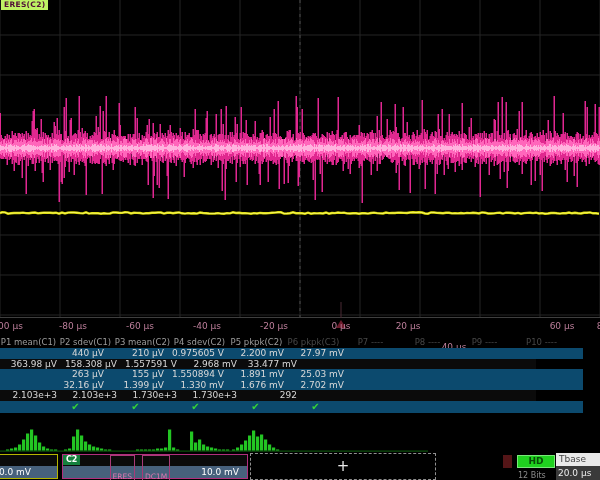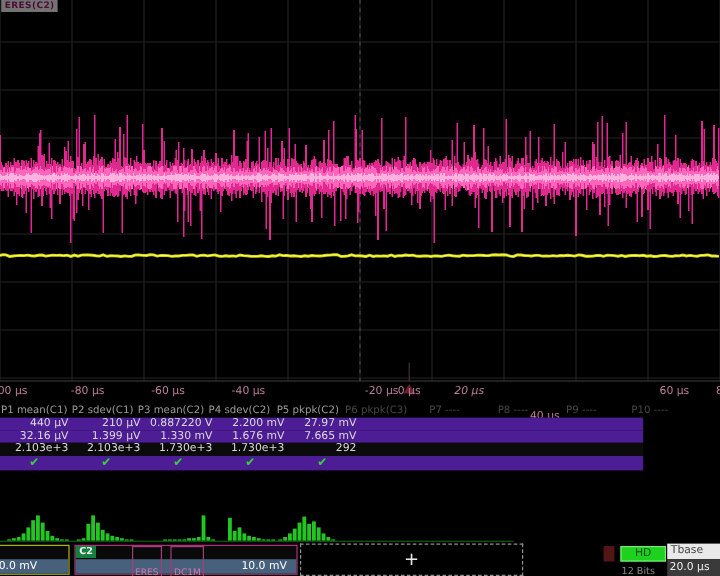--- a/index.html
+++ b/index.html
@@ -2,37 +2,37 @@
 <html><head>
 <meta charset="utf-8">
 <style>
   html,body{margin:0;padding:0;background:#000;}
   body{width:600px;height:480px;overflow:hidden;font-family:"DejaVu Sans",sans-serif;}
   .screen{position:relative;width:600px;height:480px;background:#000;overflow:hidden;}
   .layer{position:absolute;left:0;top:0;}
 
   
   .annotation{position:absolute;left:1px;top:0;height:10px;line-height:10px;
-    padding:0 3px;font-size:7.5px;font-weight:bold;background:#737373;color:#4f0c36;
+    padding:0 3px;font-size:7.5px;font-weight:bold;background:#bef264;color:#4f0c36;
     letter-spacing:.3px;white-space:nowrap;}
 
   
   .axis-row{position:absolute;left:0;top:318px;width:600px;height:16px;}
   .axlab{position:absolute;top:3px;transform:translateX(-50%);font-size:9px;
     color:#bd7f9b;white-space:nowrap;}
   .trig{position:absolute;left:336px;top:2px;width:0;height:0;
     border-left:5px solid transparent;border-right:5px solid transparent;
     border-bottom:8px solid #6e1d2e;}
 
   
   .ptable{position:absolute;left:0;top:336px;width:600px;}
   .prow{display:flex;width:536px;height:10.5px;line-height:10.5px;}
   .prow.head{height:12px;line-height:12px;}
   .prow.stat{height:12px;line-height:12px;}
-  .stripe1{background:#4c1d95;}
+  .stripe1{background:#0c4a6e;padding-left:47px;}
   .stripe0{background:#0b0b0b;}
   .pcell{flex:none;width:57px;font-size:9px;color:#d9d9d9;text-align:right;
     padding-right:3px;white-space:nowrap;overflow:hidden;}
   .head .pcell{font-size:8.5px;color:#9c9c9c;text-align:center;padding-right:0;}
   .head .pcell.dim{color:#474747;}
   .stat .pcell{color:#36d436;text-align:center;font-size:10px;}
 
   
   .descbox{position:absolute;top:454px;height:25px;box-sizing:border-box;}
   .c1box{left:-70px;width:128px;border:1px solid #b5b500;background:#0a0a0a;}
@@ -45,21 +45,21 @@
   .chip.c2{background:#15803d;color:#fff;}
   .badge{display:inline-block;vertical-align:top;height:9px;line-height:9px;
     padding:16px 2px;font-size:7.5px;border:1px solid;}
   .badge.pink{border-color:#a83a78;color:#d977ae;}
   .addbox{position:absolute;left:250px;top:453px;width:186px;height:27px;
     box-sizing:border-box;border:1px dashed #909090;color:#e8e8e8;
     text-align:center;font-size:15px;line-height:25px;}
   .sliver{position:absolute;left:503px;top:455px;width:9px;height:13px;background:#541517;}
   .hdbtn{position:absolute;left:517px;top:455px;width:38px;height:13px;
     background:#1fd11f;border:1px solid #79e879;box-sizing:border-box;
-    color:#084a08;font-size:9px;font-weight:normal;text-align:center;line-height:11px;}
+    color:#084a08;font-size:9px;font-weight:bold;text-align:center;line-height:11px;}
   .hdbits{position:absolute;left:518px;top:471px;font-size:8px;color:#8a8a8a;white-space:nowrap;}
   .tbasebox{position:absolute;left:556px;top:453px;width:80px;height:27px;}
   .tbhead{height:13px;line-height:13px;background:#e9e9e9;color:#444;font-size:9px;
     padding-left:3px;white-space:nowrap;}
   .tbval{height:14px;line-height:14px;background:#3a3a3a;color:#eee;font-size:9px;
     padding-left:2px;white-space:nowrap;}
 </style>
 </head>
 <body>
 
@@ -104,23 +104,23 @@
     </svg>
 
   <div class="annotation">ERES(C2)</div>
 
   <div class="axis-row" id="axis-row">
     <div class="trig"></div>
   <span class="axlab" style="left: 6px;">-100 µs</span>
       <span class="axlab" style="left: 73px;">-80 µs</span>
       <span class="axlab" style="left: 140px;">-60 µs</span>
       <span class="axlab" style="left: 207px;">-40 µs</span>
-      <span class="axlab" style="left: 274px; margin-left: 44px;">-20 µs</span>
+      <span class="axlab" style="left: 274px;">-20 µs</span>
       <span class="axlab" style="left: 341px;">0 µs</span>
-      <span class="axlab" style="left: 391px; font-style: italic;">20 µs</span>
+      <span class="axlab" style="left: 408px;">20 µs</span>
       <span class="axlab" style="left: 454px; margin-top: 21px;">40 µs</span>
       <span class="axlab" style="left: 562px;">60 µs</span>
       <span class="axlab" style="left: 609px;">80 µs</span>
     </div>
 
   <div class="ptable" id="ptable">
       <div class="prow head">
         <span class="pcell">P1 mean(C1)</span>
         <span class="pcell">P2 sdev(C1)</span>
         <span class="pcell">P3 mean(C2)</span>
@@ -128,35 +128,59 @@
         <span class="pcell">P5 pkpk(C2)</span>
         <span class="pcell dim">P6 pkpk(C3)</span>
         <span class="pcell dim">P7 ----</span>
         <span class="pcell dim">P8 ----</span>
         <span class="pcell dim">P9 ----</span>
         <span class="pcell dim">P10 ----</span>
       </div>
       <div class="prow stripe1">
         <span class="pcell">440 µV</span>
         <span class="pcell">210 µV</span>
-        <span class="pcell">0.887220 V</span>
+        <span class="pcell">0.975605 V</span>
         <span class="pcell">2.200 mV</span>
         <span class="pcell">27.97 mV</span>
+        <span class="pcell"></span>
+        <span class="pcell"></span>
+        <span class="pcell"></span>
+        <span class="pcell"></span>
+        <span class="pcell"></span>
+      </div>
+      <div class="prow stripe0">
+        <span class="pcell">363.98 µV</span>
+        <span class="pcell">158.308 µV</span>
+        <span class="pcell">1.557591 V</span>
+        <span class="pcell">2.968 mV</span>
+        <span class="pcell">33.477 mV</span>
+        <span class="pcell"></span>
+        <span class="pcell"></span>
+        <span class="pcell"></span>
+        <span class="pcell"></span>
+        <span class="pcell"></span>
+      </div>
+      <div class="prow stripe1">
+        <span class="pcell">263 µV</span>
+        <span class="pcell">155 µV</span>
+        <span class="pcell">1.550894 V</span>
+        <span class="pcell">1.891 mV</span>
+        <span class="pcell">25.03 mV</span>
         <span class="pcell"></span>
         <span class="pcell"></span>
         <span class="pcell"></span>
         <span class="pcell"></span>
         <span class="pcell"></span>
       </div>
       <div class="prow stripe1">
         <span class="pcell">32.16 µV</span>
         <span class="pcell">1.399 µV</span>
         <span class="pcell">1.330 mV</span>
         <span class="pcell">1.676 mV</span>
-        <span class="pcell">7.665 mV</span>
+        <span class="pcell">2.702 mV</span>
         <span class="pcell"></span>
         <span class="pcell"></span>
         <span class="pcell"></span>
         <span class="pcell"></span>
         <span class="pcell"></span>
       </div>
       <div class="prow stripe0">
         <span class="pcell">2.103e+3</span>
         <span class="pcell">2.103e+3</span>
         <span class="pcell">1.730e+3</span>

